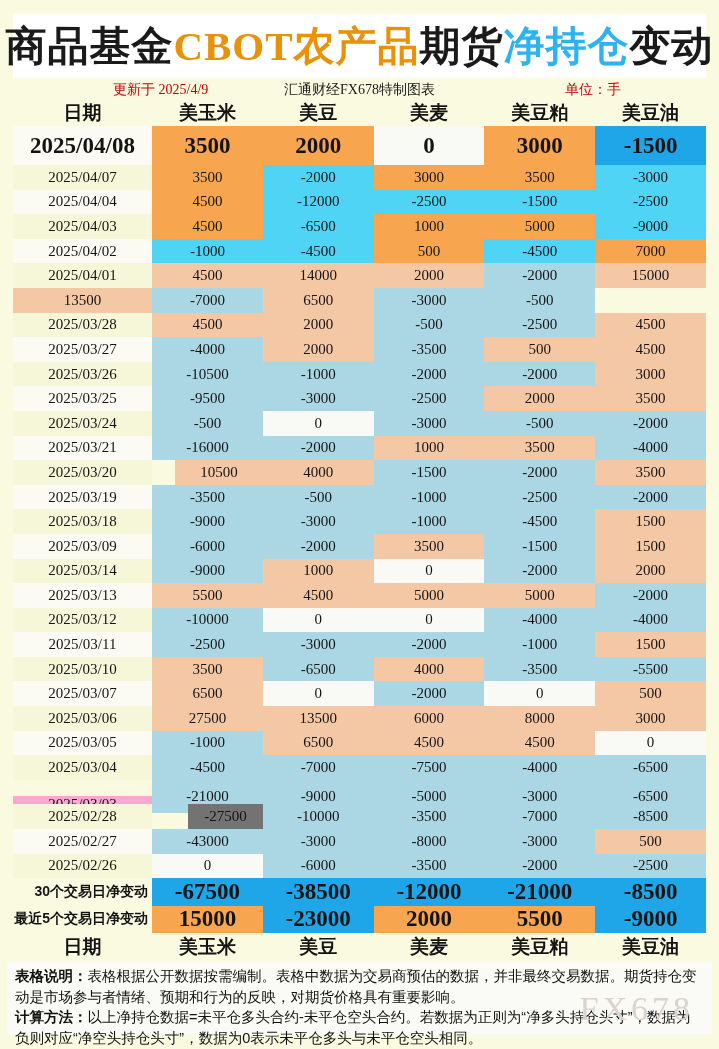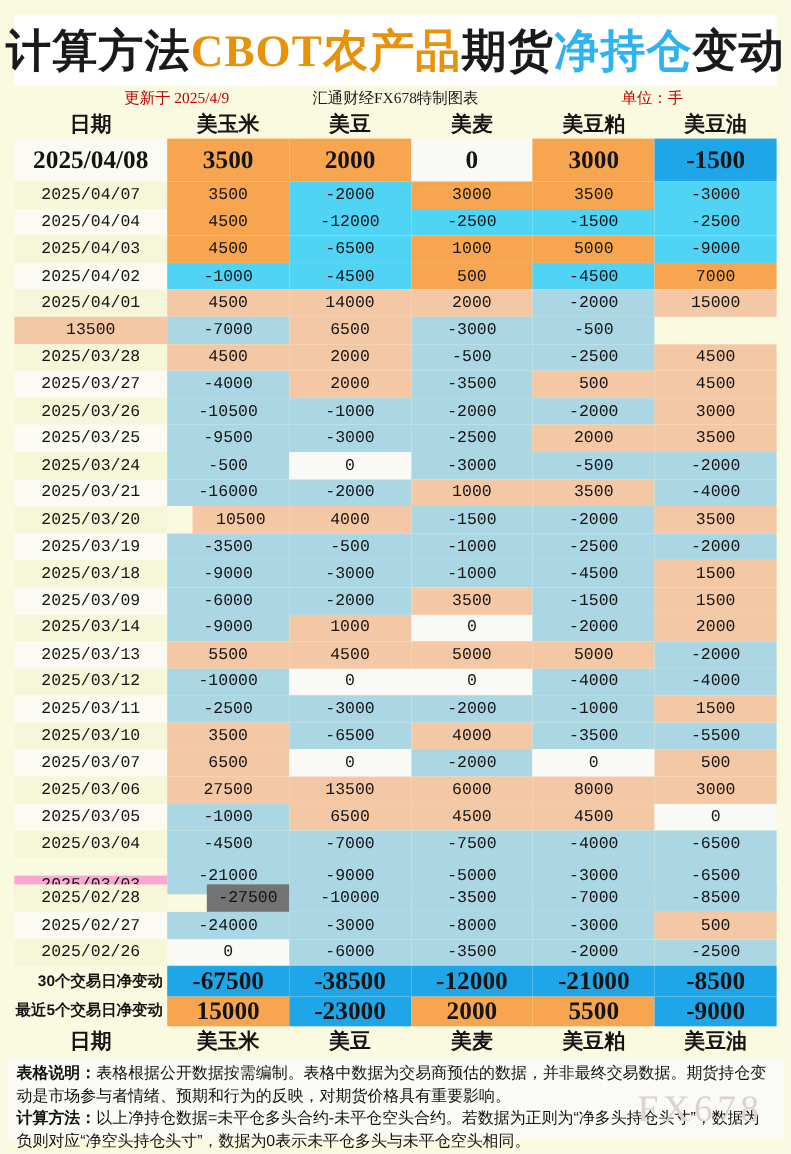--- a/index.html
+++ b/index.html
@@ -25,21 +25,21 @@
     font-size:14px;color:#1a1a1a;
   }
   .sub-updated{position:absolute;left:100px;top:0;color:var(--red-text);}
   .sub-source{position:absolute;left:50%;transform:translateX(-50%);top:0;color:#1a1a1a;}
   .sub-unit{position:absolute;left:552px;top:0;color:var(--red-text);}
   .table-wrap{position:absolute;left:13px;top:100px;width:693px;}
   .trow{display:grid;grid-template-columns:139px repeat(5,110.8px);}
   .trow > div{display:flex;align-items:center;justify-content:center;color:#141414;}
   .hdr{height:26px;font-weight:bold;font-size:19px;}
   .r-first{height:39px;font-weight:bold;font-size:23px;}
-  .r-norm{height:24.6px;font-size:15px;font-family:Liberation Mono, monospace;}
+  .r-norm{height:24.6px;font-size:15px;}
   .r-sum{height:27.5px;}
   .r-sum .lbl{justify-content:flex-end;padding-right:4px;font-weight:bold;font-size:14px;
     font-family:"Liberation Sans","DejaVu Sans",sans-serif;box-sizing:border-box;}
   .r-sum .val{font-weight:bold;font-size:23px;}
   .ftr{height:28px;font-weight:bold;font-size:19px;}
   .notes-box{
     position:absolute;left:7px;top:962px;width:689px;height:65px;
     background:#fafaf6;padding:4px 8px;
     font-family:"Liberation Sans","DejaVu Sans",sans-serif;
     font-size:14.5px;line-height:1.42;color:#111;
@@ -50,21 +50,21 @@
     font-size:34px;color:#ddd2cd;letter-spacing:4px;
     font-family:"Liberation Serif",serif;
   }
 </style>
 </head>
 <body>
 
 <div class="canvas">
 
   <div class="title-box">
-    <span class="t-black">计算方法</span>
+    <span class="t-black">商品基金</span>
       <span class="t-orange">CBOT农产品</span>
       <span class="t-black">期货</span>
       <span class="t-blue">净持仓</span>
       <span class="t-black">变动</span>
   </div>
 
   <div class="subtitle-row">
     <span class="sub-updated">更新于 2025/4/9</span>
     <span class="sub-source">汇通财经FX678特制图表</span>
     <span class="sub-unit">单位：手</span>
@@ -298,21 +298,21 @@
         <div class="trow r-norm">
           <div style="background: rgb(246, 246, 216);">2025/02/28</div>
           <div style="background: #737373; margin-left: 36px;">-27500</div>
           <div style="background: rgb(171, 215, 228);">-10000</div>
           <div style="background: rgb(171, 215, 228);">-3500</div>
           <div style="background: rgb(171, 215, 228);">-7000</div>
           <div style="background: rgb(171, 215, 228);">-8500</div>
         </div>
         <div class="trow r-norm">
           <div style="background: rgb(251, 251, 243);">2025/02/27</div>
-          <div style="background: rgb(171, 215, 228);">-24000</div>
+          <div style="background: rgb(171, 215, 228);">-43000</div>
           <div style="background: rgb(171, 215, 228);">-3000</div>
           <div style="background: rgb(171, 215, 228);">-8000</div>
           <div style="background: rgb(171, 215, 228);">-3000</div>
           <div style="background: rgb(245, 200, 165);">500</div>
         </div>
         <div class="trow r-norm">
           <div style="background: rgb(246, 246, 216);">2025/02/26</div>
           <div style="background: rgb(249, 249, 246);">0</div>
           <div style="background: rgb(171, 215, 228);">-6000</div>
           <div style="background: rgb(171, 215, 228);">-3500</div>

